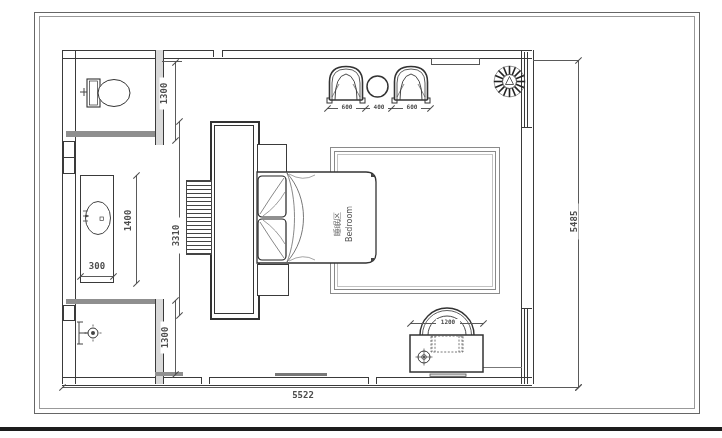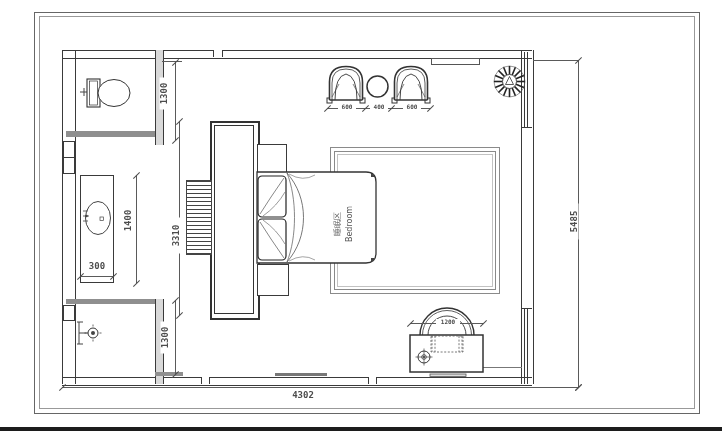--- a/index.html
+++ b/index.html
@@ -230,15 +230,15 @@
 
   <div class="hl" style="left:533px;top:60px;width:45px;"></div>
   <div class="vl" style="left:578px;top:60px;height:327px;"></div>
   <div class="tick" style="left:574px;top:60px;"></div>
     <div class="tick" style="left:574px;top:387px;"></div>
   <div class="dim v" style="left:556px;top:217px;width:34px;">5485</div>
 
   <div class="hl" style="left:62px;top:387px;width:516px;"></div>
   <div class="tick" style="left:58px;top:387px;"></div>
     <div class="tick" style="left:574px;top:387px;"></div>
-  <div class="dim" style="left:282px;top:391px;width:40px;">4302</div>
+  <div class="dim" style="left:282px;top:391px;width:40px;">5522</div>
 
 </div>
 
 </body></html>

